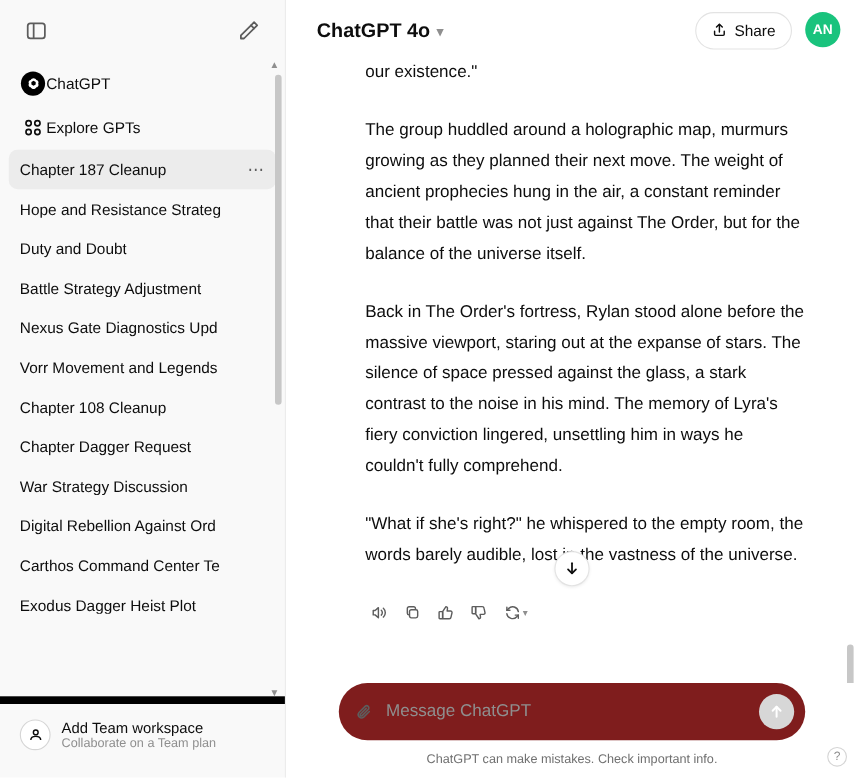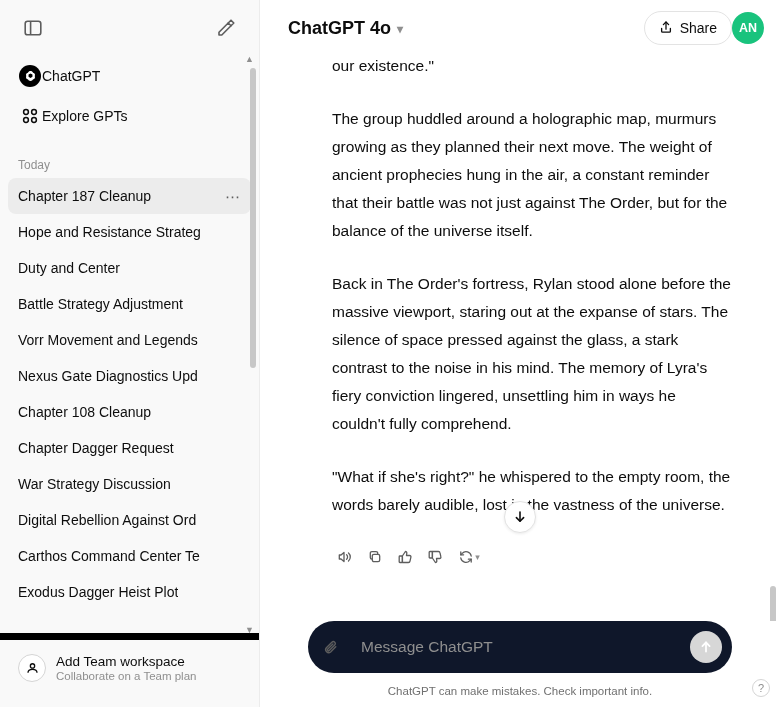--- a/index.html
+++ b/index.html
@@ -186,21 +186,21 @@
     align-items: center;
     gap: 6px;
     font-size: 18px;
     font-weight: 600;
     color: #0d0d0d;
     padding: 4px 8px 4px 4px;
     border-radius: 8px;
     cursor: pointer;
   }
   .model-select .chev { color: #8f8f8f; font-size: 12px; margin-top: 2px; }
-  .topbar-right { display: flex; align-items: center; gap: 0; }
+  .topbar-right { display: flex; gap: 12px; }
   .share-btn {
     display: flex; align-items: center; gap: 7px;
     height: 34px;
     padding: 0 14px;
     border: 1px solid #e3e3e3;
     border-radius: 17px;
     font-size: 14px;
     color: #0d0d0d;
     background: #fff;
     cursor: pointer;
@@ -276,25 +276,25 @@
     background: #c7c7c7;
     border-radius: 3px;
   }
 
   .composer-wrap {
     padding: 0 48px 0 48px;
   }
   .composer {
     height: 52px;
     border-radius: 26px;
-    background: #0f172a;
+    background: #7f1d1d;
     display: flex;
     align-items: center;
     padding: 0 10px 0 14px;
-    gap: 20px;
+    gap: 10px;
   }
   .composer .placeholder {
     flex: 1 1 auto;
     font-size: 15.5px;
     color: #8f8f8f;
   }
   .send-btn {
     width: 32px; height: 32px;
     border-radius: 50%;
     background: #d7d7d7;
@@ -364,45 +364,44 @@
             <circle cx="5" cy="5" r="2.4"></circle>
               <circle cx="13" cy="5" r="2.4"></circle>
             <circle cx="5" cy="13" r="2.4"></circle>
               <circle cx="13" cy="13" r="2.4"></circle>
           </svg>
         </span>
         <span>Explore GPTs</span>
       </div>
     </div>
 
-    <div class="section-label">Today</div>
 
     <div class="chat-list">
       <div class="chat-item active">
         <span class="title">Chapter 187 Cleanup</span>
         <span class="dots">⋯</span>
       </div>
       <div class="chat-item">
         <span class="title">Hope and Resistance Strateg</span>
         <span class="dots">⋯</span>
       </div>
       <div class="chat-item">
-        <span class="title">Duty and Center</span>
+        <span class="title">Duty and Doubt</span>
         <span class="dots">⋯</span>
       </div>
       <div class="chat-item">
         <span class="title">Battle Strategy Adjustment</span>
         <span class="dots">⋯</span>
       </div>
       <div class="chat-item">
+        <span class="title">Nexus Gate Diagnostics Upd</span>
+        <span class="dots">⋯</span>
+      </div>
+      <div class="chat-item">
         <span class="title">Vorr Movement and Legends</span>
-        <span class="dots">⋯</span>
-      </div>
-      <div class="chat-item">
-        <span class="title">Nexus Gate Diagnostics Upd</span>
         <span class="dots">⋯</span>
       </div>
       <div class="chat-item">
         <span class="title">Chapter 108 Cleanup</span>
         <span class="dots">⋯</span>
       </div>
       <div class="chat-item">
         <span class="title">Chapter Dagger Request</span>
         <span class="dots">⋯</span>
       </div>

